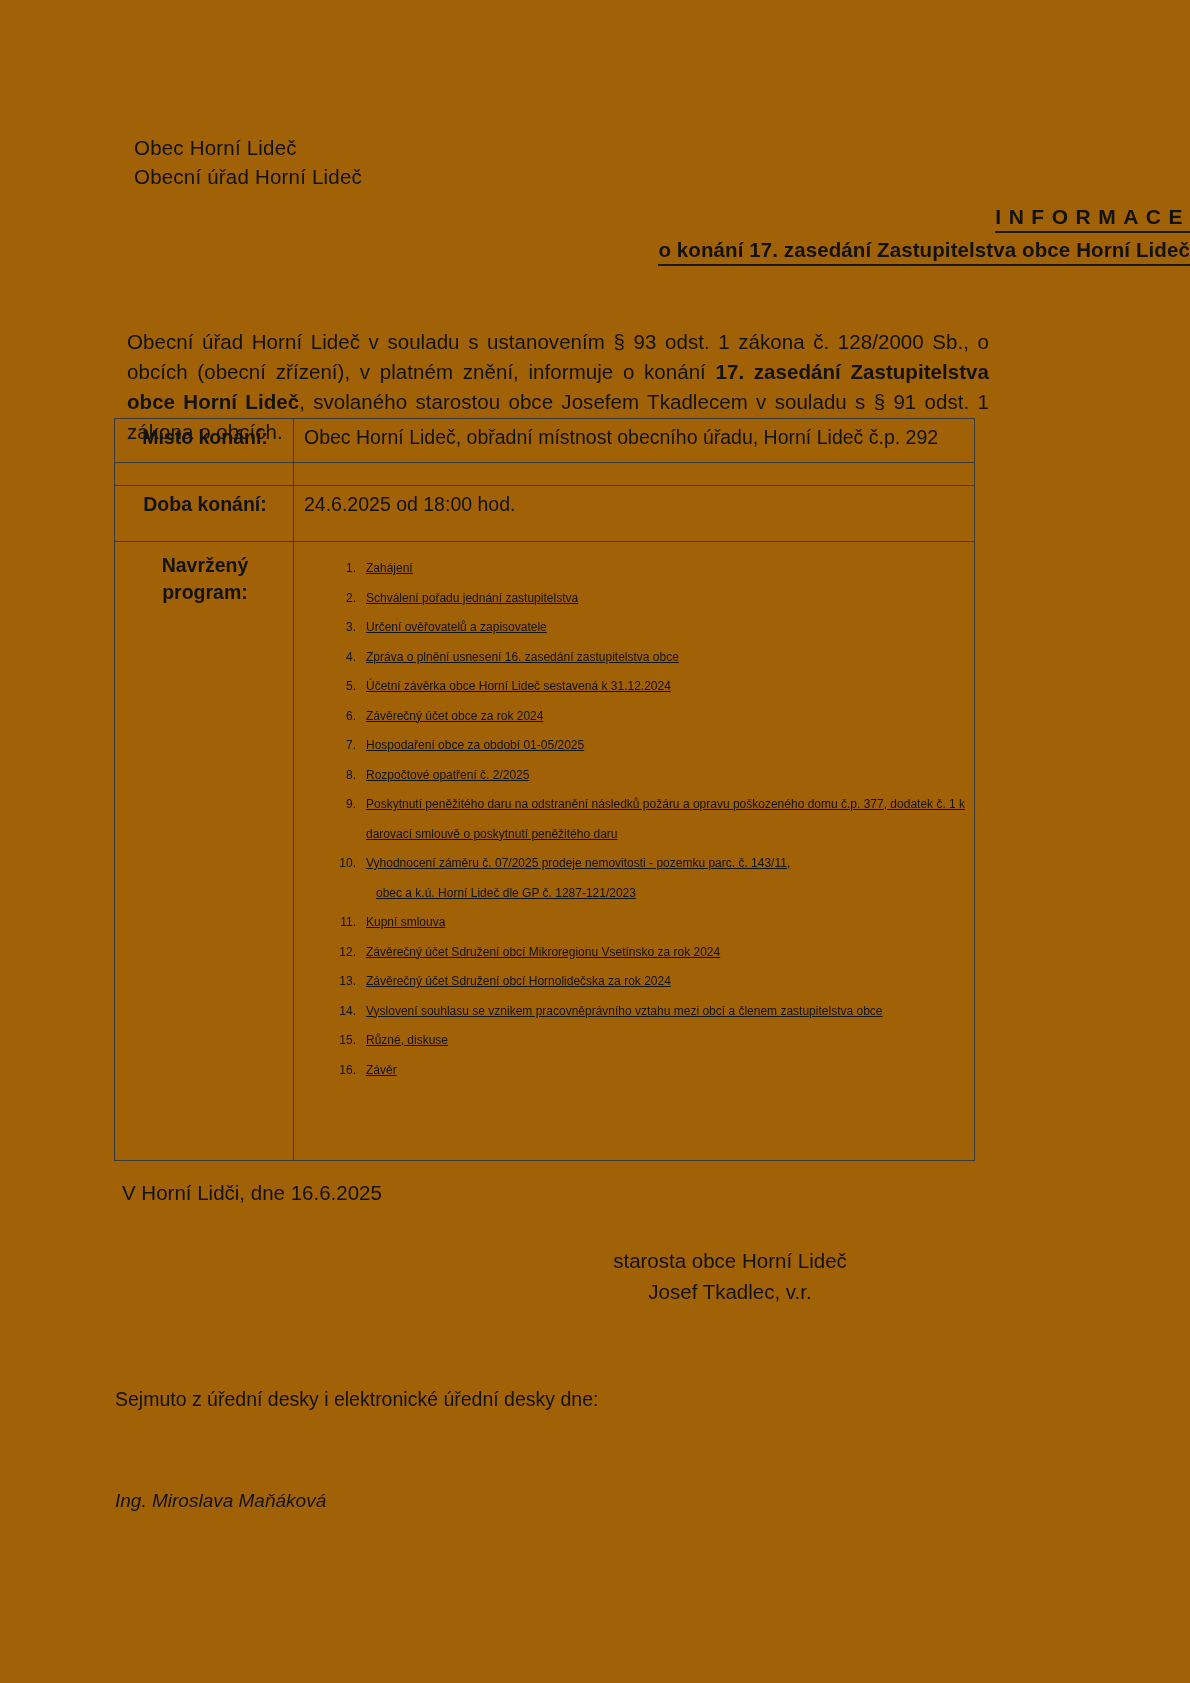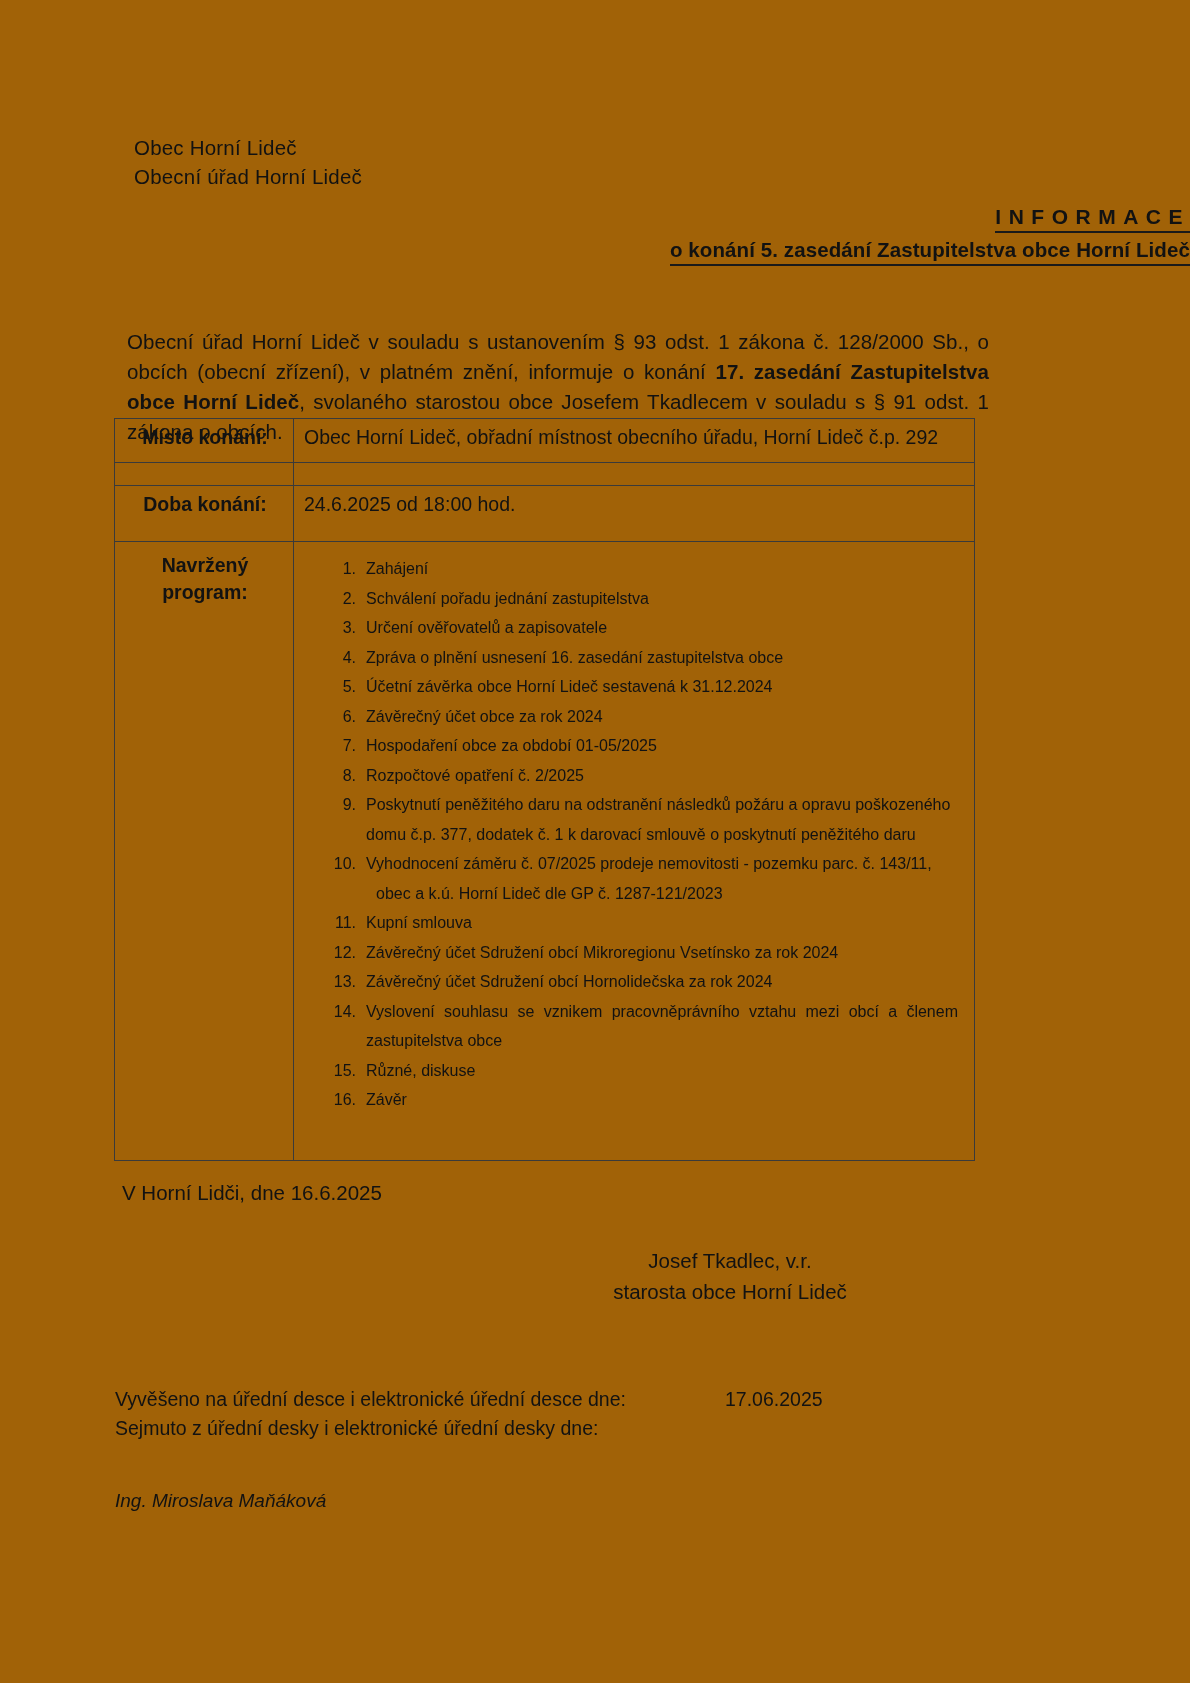--- a/index.html
+++ b/index.html
@@ -113,24 +113,25 @@
   
   ol.agenda {
     margin: 7px 0 0 0;
     padding-left: 58px;
     list-style: none;
     counter-reset: agenda;
   }
   ol.agenda > li {
     counter-increment: agenda;
     position: relative;
-    font-size: 16px;
+    font-size: 12px;
     line-height: 29.5px;
     margin-bottom: 0;
     padding-left: 4px;
+    text-decoration: underline;
   }
   ol.agenda > li::before {
     content: counter(agenda) ".";
     position: absolute;
     left: -40px;
     width: 34px;
     text-align: right;
   }
   ol.agenda > li.wide::before { left: -46px; width: 40px; }
   ol.agenda > li .cont { display: block; }
@@ -190,21 +191,21 @@
 <div class="page">
 
   <div class="org-block">
     <div class="org-line">Obec Horní Lideč</div>
     <div class="org-line">Obecní úřad Horní Lideč</div>
   </div>
 
   <div class="title-wrap">
     <div class="title-main">INFORMACE</div>
     <div class="title-sub-row">
-      <span class="title-sub">o konání 5. zasedání  Zastupitelstva obce Horní Lideč</span>
+      <span class="title-sub">o konání 17. zasedání  Zastupitelstva obce Horní Lideč</span>
     </div>
   </div>
 
   <p class="intro"><span>Obecní úřad Horní Lideč  v souladu s ustanovením § 93 odst. 1 zákona č. 128/2000 Sb., o obcích (obecní zřízení), v platném znění, informuje o konání </span><b>17. zasedání Zastupitelstva obce Horní Lideč</b><span>, svolaného starostou obce Josefem Tkadlecem  v souladu s § 91 odst. 1 zákona o obcích.</span></p>
 
   <table class="info-table">
     <tbody>
         <tr class="row-place">
       <td class="label">Místo konání:</td>
       <td>Obec Horní Lideč, obřadní místnost obecního úřadu, Horní Lideč č.p. 292</td>
@@ -245,29 +246,25 @@
           <li class="wide">Závěr</li>
         </ol>
       </td>
     </tr>
   </tbody>
     </table>
 
   <div class="place-date">V Horní Lidči, dne  16.6.2025</div>
 
   <div class="signature">
+    <div>starosta obce Horní Lideč</div>
     <div>Josef Tkadlec, v.r.</div>
-    <div>starosta obce Horní Lideč</div>
   </div>
 
   <div class="posting">
-    <div class="posting-row">
-      <span class="pl">Vyvěšeno na úřední desce i elektronické úřední desce dne:</span>
-      <span class="pv">17.06.2025</span>
-    </div>
     <div class="posting-row">
       <span class="pl">Sejmuto z úřední desky i elektronické úřední desky dne:</span>
       <span class="pv"></span>
     </div>
   </div>
 
   <div class="clerk">Ing. Miroslava Maňáková</div>
 
 </div>
 

